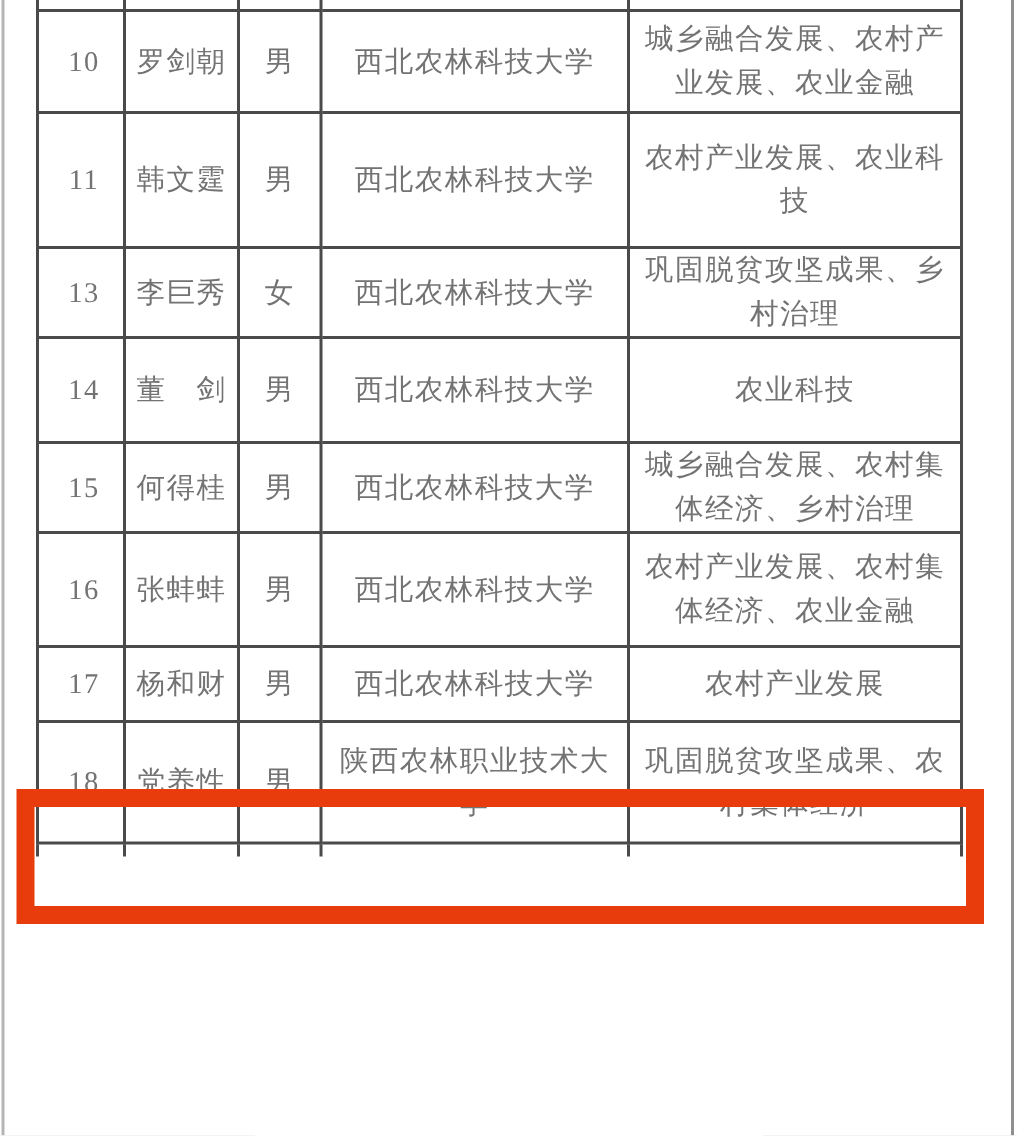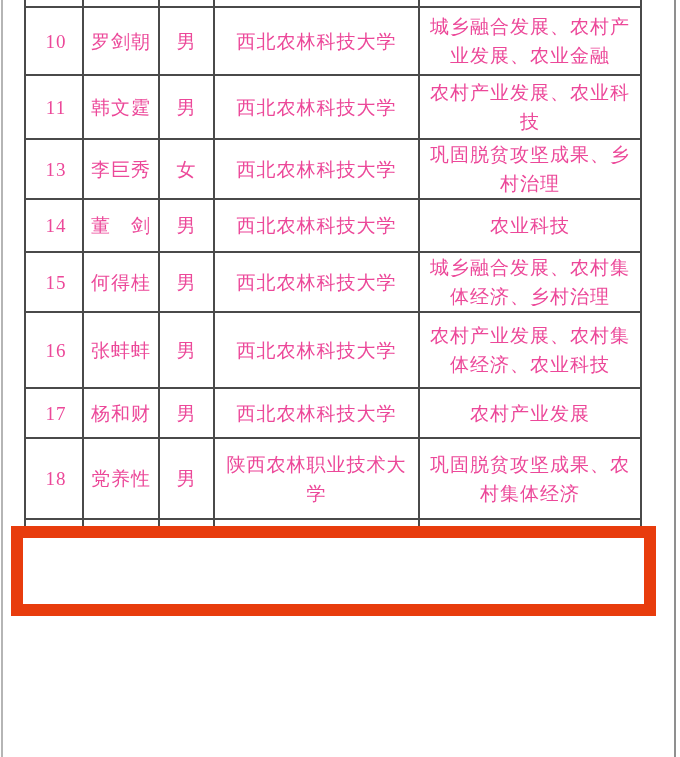--- a/index.html
+++ b/index.html
@@ -2,21 +2,21 @@
 <html><head>
 <meta charset="utf-8">
 <style>
   html,body{margin:0;padding:0;background:#e9e9e9;}
   .page{
     position:relative;
     width:680px;height:757px;
     background:#ffffff;
     overflow:hidden;
     font-family:"Liberation Serif","DejaVu Serif",serif;
-    color:#ec4899;
+    color:#737373;
   }
   .page-edge-left{
     position:absolute;left:1px;top:0;width:2px;height:757px;
     background:#b5b5b5;
   }
   .page-edge-right{
     position:absolute;left:674px;top:0;width:2px;height:757px;
     background:#8f8f8f;
   }
   table.roster{
@@ -81,59 +81,59 @@
       </tr>
 
       <tr style="height:68px">
         <td class="c-no">10</td>
         <td class="c-name">罗剑朝</td>
         <td class="c-gender">男</td>
         <td class="c-univ">西北农林科技大学</td>
         <td class="c-areas">城乡融合发展、农村产业发展、农业金融</td>
       </tr>
 
-      <tr style="height:64px">
+      <tr style="height:90px">
         <td class="c-no">11</td>
         <td class="c-name">韩文霆</td>
         <td class="c-gender">男</td>
         <td class="c-univ">西北农林科技大学</td>
         <td class="c-areas">农村产业发展、农业科技</td>
       </tr>
 
 
       <tr style="height:58px">
         <td class="c-no">13</td>
         <td class="c-name">李巨秀</td>
         <td class="c-gender">女</td>
         <td class="c-univ">西北农林科技大学</td>
         <td class="c-areas">巩固脱贫攻坚成果、乡村治理</td>
       </tr>
 
-      <tr style="height:53px">
+      <tr style="height:70px">
         <td class="c-no">14</td>
         <td class="c-name">董　剑</td>
         <td class="c-gender">男</td>
         <td class="c-univ">西北农林科技大学</td>
         <td class="c-areas">农业科技</td>
       </tr>
 
       <tr style="height:54px">
         <td class="c-no">15</td>
         <td class="c-name">何得桂</td>
         <td class="c-gender">男</td>
         <td class="c-univ">西北农林科技大学</td>
         <td class="c-areas">城乡融合发展、农村集体经济、乡村治理</td>
       </tr>
 
       <tr style="height:76px">
         <td class="c-no">16</td>
         <td class="c-name">张蚌蚌</td>
         <td class="c-gender">男</td>
         <td class="c-univ">西北农林科技大学</td>
-        <td class="c-areas">农村产业发展、农村集体经济、农业科技</td>
+        <td class="c-areas">农村产业发展、农村集体经济、农业金融</td>
       </tr>
 
       <tr style="height:50px">
         <td class="c-no">17</td>
         <td class="c-name">杨和财</td>
         <td class="c-gender">男</td>
         <td class="c-univ">西北农林科技大学</td>
         <td class="c-areas">农村产业发展</td>
       </tr>
 

